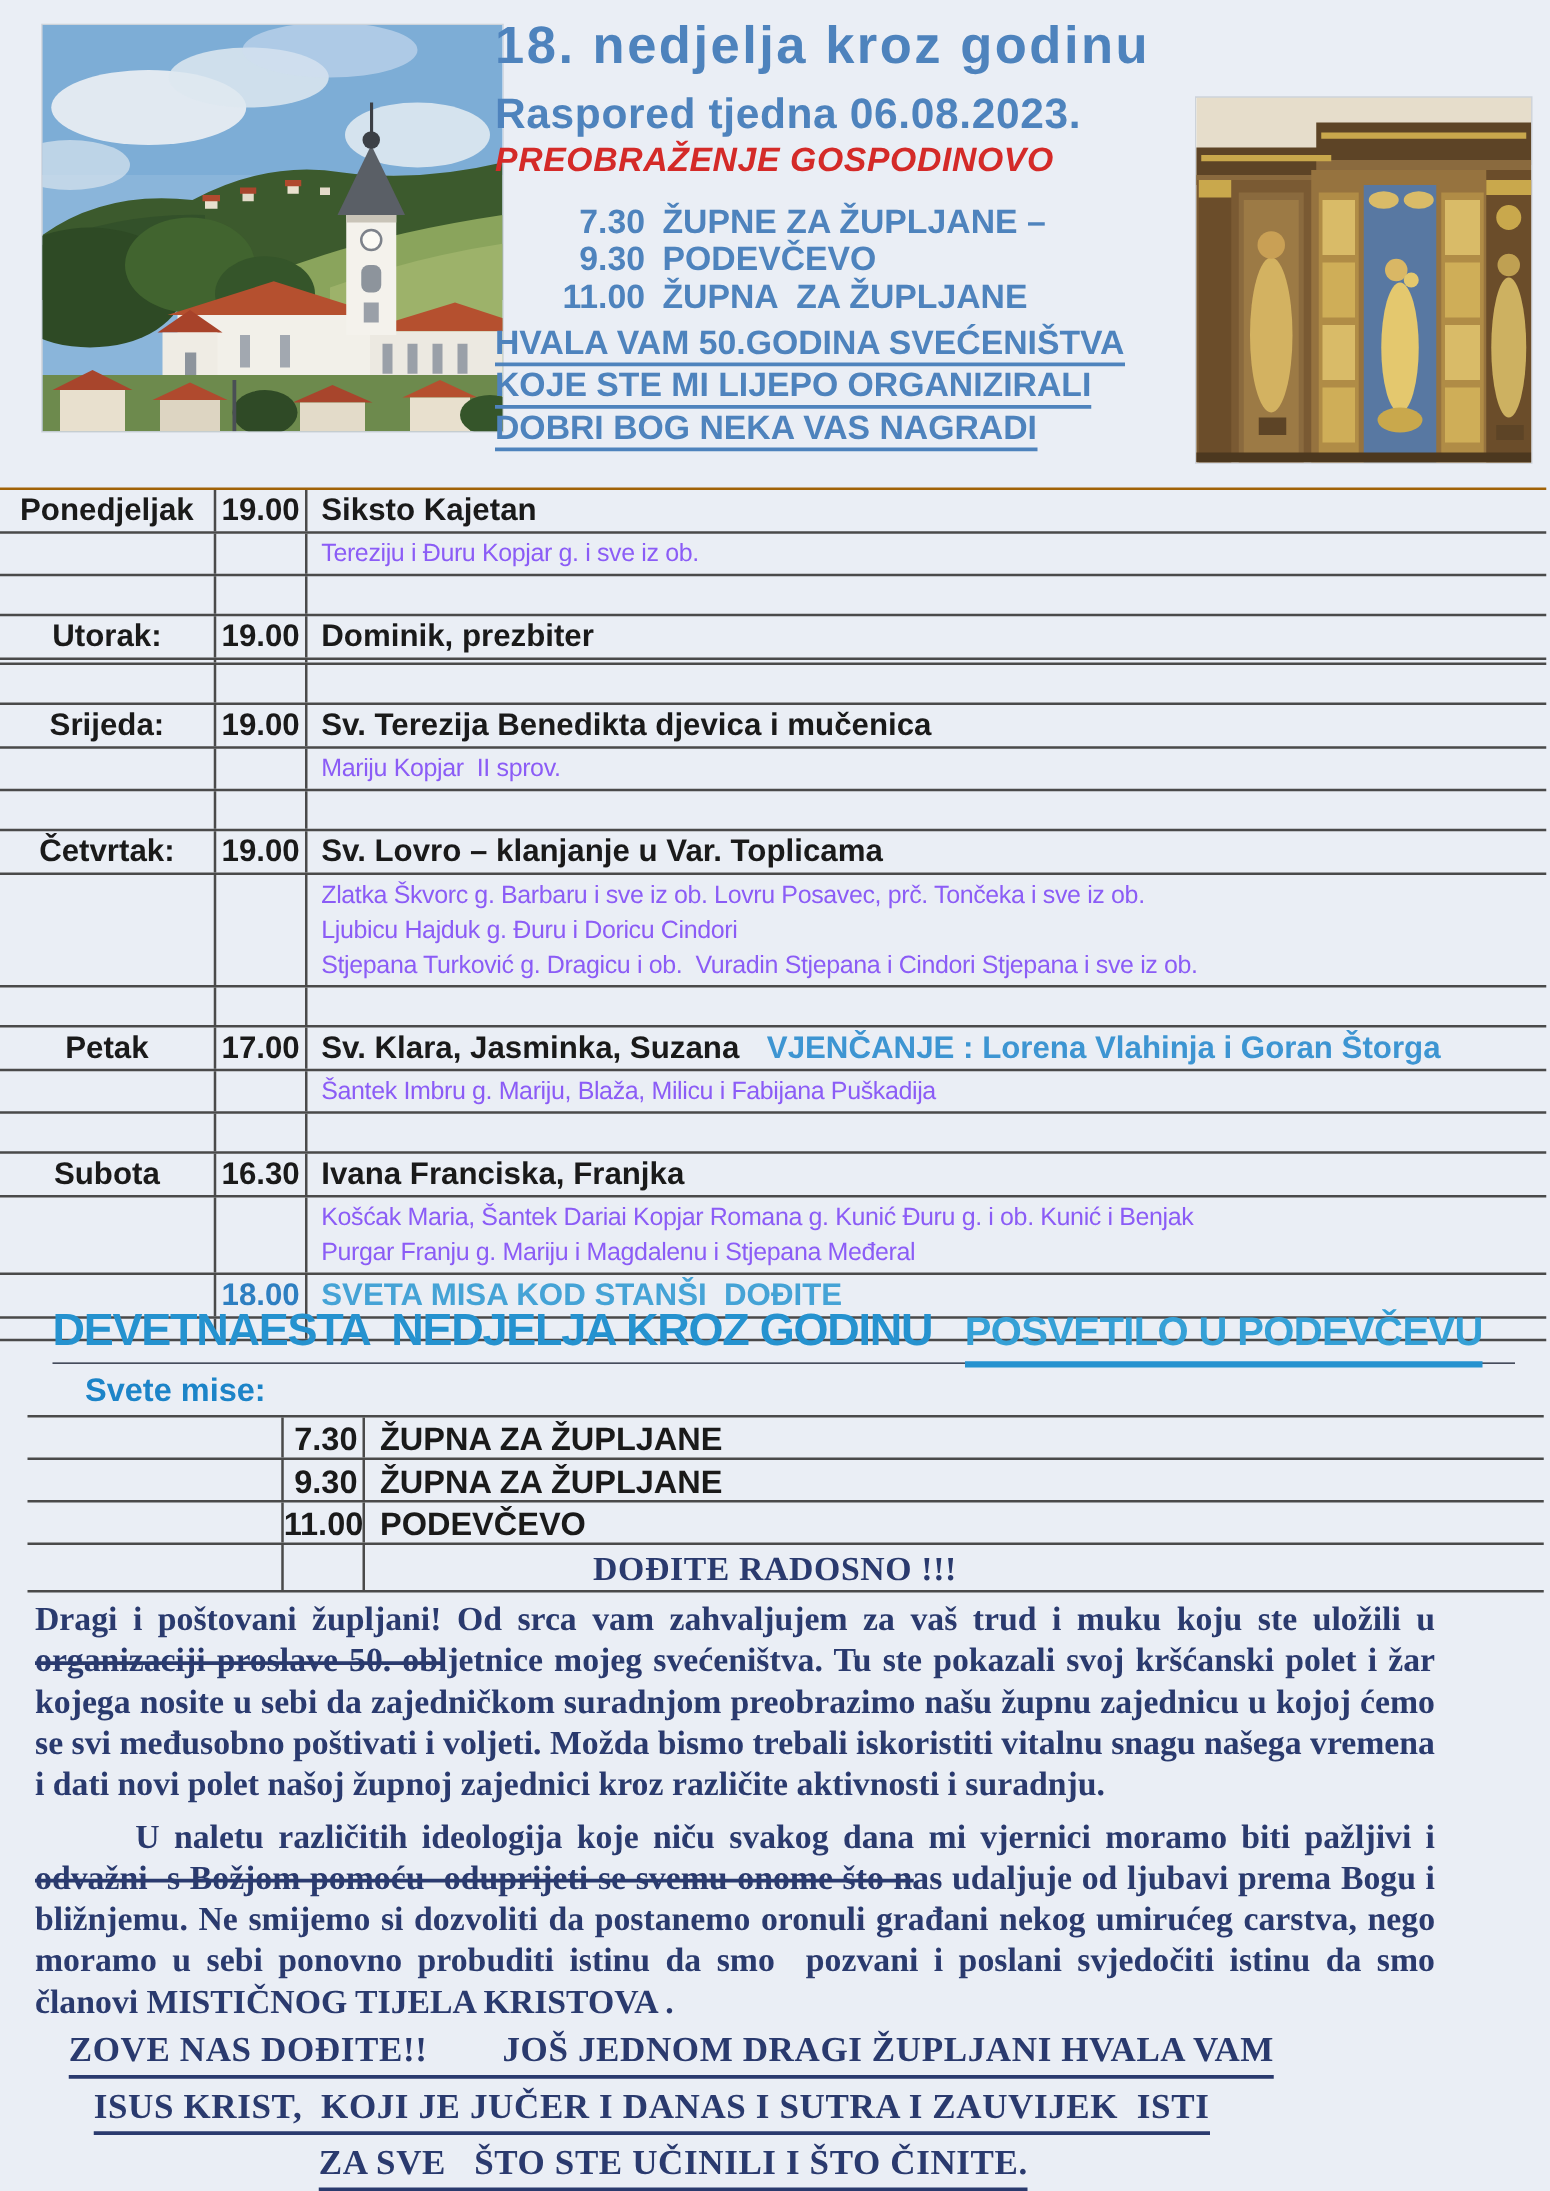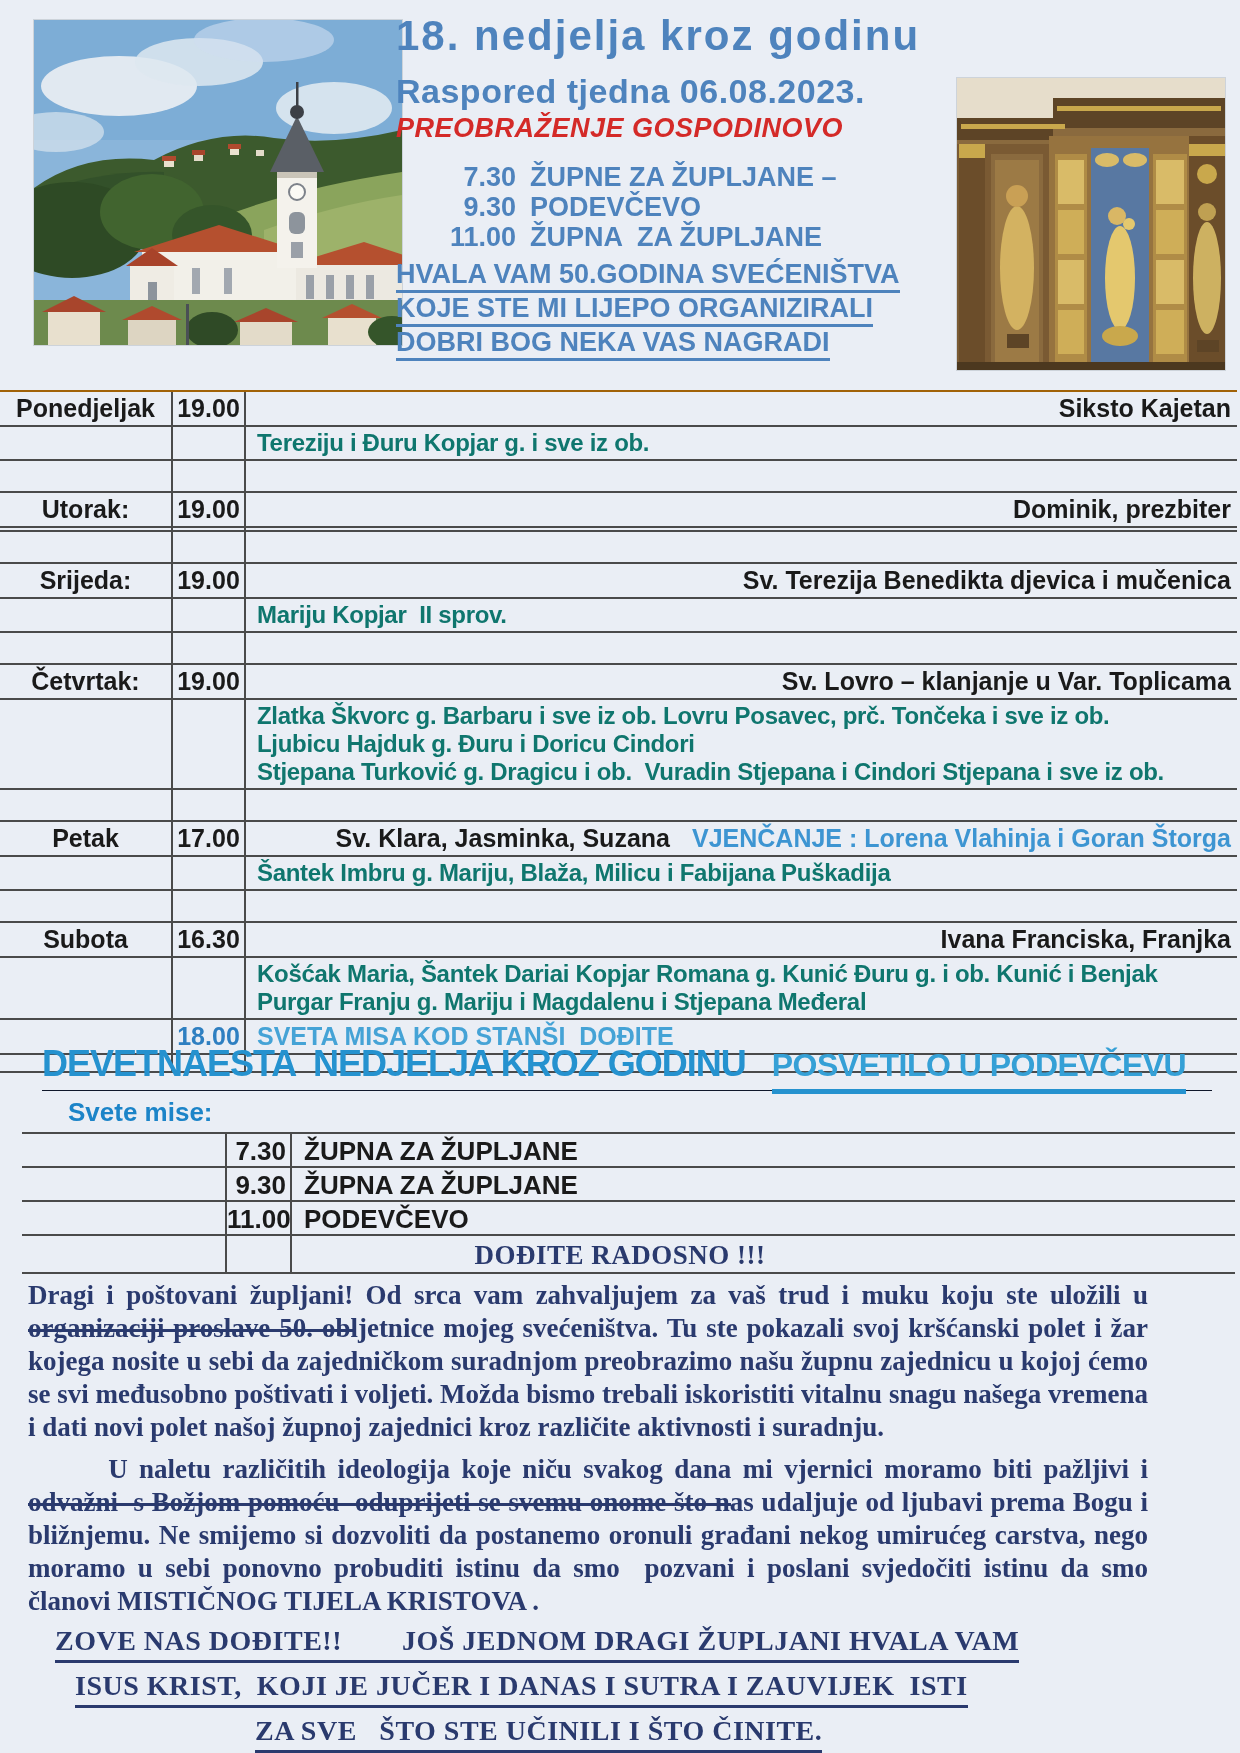--- a/index.html
+++ b/index.html
@@ -32,23 +32,23 @@
   }
 
   
   .week{position:absolute;top:390px;left:0;width:1237px;border-top:2px solid #a16207;}
   .wrow{display:flex;border-bottom:2px solid #4a4a4a;align-items:stretch;}
   .c-day{width:173px;border-right:2px solid #4a4a4a;box-sizing:border-box;
          font-weight:bold;font-size:25px;text-align:center;padding-top:2px;}
   .c-time{width:73px;border-right:2px solid #4a4a4a;box-sizing:border-box;
           font-weight:bold;font-size:25px;text-align:center;padding-top:2px;}
   .c-desc{flex:1;padding:2px 6px 2px 11px;font-size:25px;}
-  .w-title .c-desc{font-weight:bold;text-align:right;}
+  .w-title .c-desc{font-weight:bold;}
   .w-note{color:#3d95d2;margin-left:22px;font-weight:bold;white-space:pre-wrap;}
-  .w-int .c-desc{font-weight:bold;font-size:24px;letter-spacing:-0.3px;color:#0f766e;}
+  .w-int .c-desc{font-weight:normal;font-size:20px;letter-spacing:-0.3px;color:#8b5cf6;}
   .w-int .int-line{line-height:28px;white-space:pre-wrap;}
   .w-title{min-height:29px;}
   .w-spacer{height:30px;}
   .w-spacer.small{height:16px;}
   .w-extra .c-time{color:#2e7fc1;}
   .w-extra .c-desc{color:#45a3d6;font-weight:bold;white-space:pre-wrap;}
 
   
   .sunday{position:absolute;top:1043px;left:0;width:1240px;}
   .sun-head{position:relative;margin-left:42px;width:1170px;display:flex;align-items:baseline;
@@ -251,21 +251,21 @@
           </div>
         </div>
         <div class="wrow w-spacer">
           <div class="c-day"></div>
           <div class="c-time"></div>
           <div class="c-desc"></div>
         </div>
         <div class="wrow w-title">
           <div class="c-day">Utorak:</div>
           <div class="c-time">19.00</div>
-          <div class="c-desc"><div class="" style="display: inline; margin-left: 32px;">Dominik, prezbiter</div></div>
+          <div class="c-desc"><div class="" style="display: inline;">Dominik, prezbiter</div></div>
         </div>
         <div class="wrow w-int">
           <div class="c-day"></div>
           <div class="c-time"></div>
         </div>
         <div class="wrow w-spacer">
           <div class="c-day"></div>
           <div class="c-time"></div>
           <div class="c-desc"></div>
         </div>

